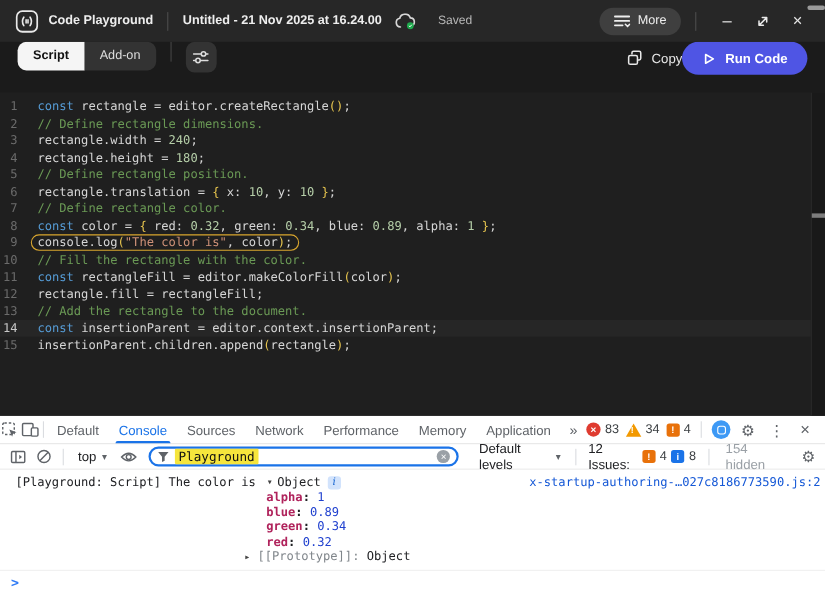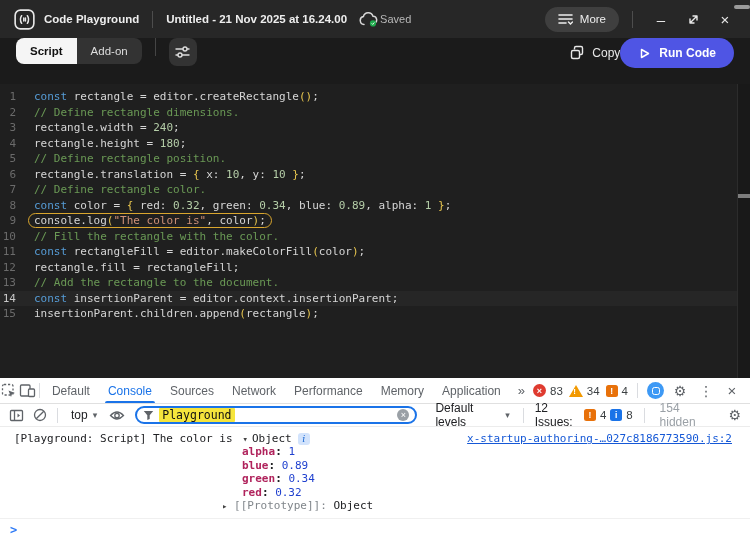--- a/index.html
+++ b/index.html
@@ -8,21 +8,21 @@
   .mono { font-family: "DejaVu Sans Mono", monospace; }
 
   
   .titlebar { position:relative; height:38px; background:#272727; display:flex; align-items:center;
     padding:0 14px; color:#e8e8e8; }
   .app-logo { width:21px; height:21px; margin-right:9px; }
   .app-name { font-size:11.5px; font-weight:bold; color:#eee; }
   .tb-divider { width:1px; height:17px; background:#4d4d4d; margin:0 13px; }
   .doc-title { font-size:11.5px; font-weight:bold; color:#eee; }
   .cloud-wrap { margin-left:12px; display:flex; align-items:center; }
-  .save-status { font-size:11px; color:#b8b8b8; margin-left:2px; }
+  .save-status { font-size:11px; color:#b8b8b8; margin-left:20px; }
   .tb-spacer { flex:1; }
   .more-btn { display:flex; align-items:center; gap:7px; background:#3f3f3f; border-radius:14px;
     padding:6px 13px; font-size:11.5px; color:#eee; cursor:pointer; }
   .win-controls { display:flex; align-items:center; gap:10px; margin-left:4px; }
   .win-btn { width:22px; height:22px; display:flex; align-items:center; justify-content:center;
     color:#e8e8e8; font-size:15px; cursor:pointer; }
   .top-scroll-hint { position:absolute; right:0; top:5px; width:16px; height:4px; background:#9a9a9a; border-radius:2px; }
 
   
   .toolbar { height:46px; background:#1b1b1b; display:flex; align-items:flex-start; padding:0 16px; }
@@ -98,21 +98,21 @@
 
   .dt-console { position:relative; font-family:"DejaVu Sans Mono", monospace; font-size:11px; color:#202124; }
   .console-msg { position:relative; padding:5px 14px 2px 14px; }
   .msg-line { display:flex; align-items:center; }
   .msg-text { white-space:pre; }
   .obj-toggle { margin-left:10px; color:#444; font-size:9px; cursor:pointer; }
   .obj-label { margin-left:4px; }
   .info-badge { display:inline-flex; align-items:center; justify-content:center; width:12px; height:12px;
     background:#d2e3fc; color:#1967d2; border-radius:3px; margin-left:6px;
     font-family:"DejaVu Serif", serif; font-style:italic; font-size:9.5px; cursor:pointer; }
-  .src-link { position:absolute; right:18px; top:5px; color:#1558d6; text-decoration:underline; cursor:pointer; }
+  .src-link { position:absolute; right:4px; top:5px; color:#1558d6; cursor:pointer; }
   .props { margin-left:228px; }
   .prop-row { height:13.5px; line-height:13.5px; white-space:pre; }
   .prop-name { color:#b0235c; font-weight:bold; }
   .prop-colon { color:#202124; font-weight:bold; }
   .prop-val { color:#2041cf; }
   .proto-row { margin-left:208px; height:14px; line-height:14px; white-space:pre; }
   .proto-tri { color:#444; font-size:9px; cursor:pointer; }
   .proto-name { color:#80868b; }
   .proto-val { color:#202124; }
   .console-sep { border-bottom:1px solid #f0f0f0; margin-top:3px; }

